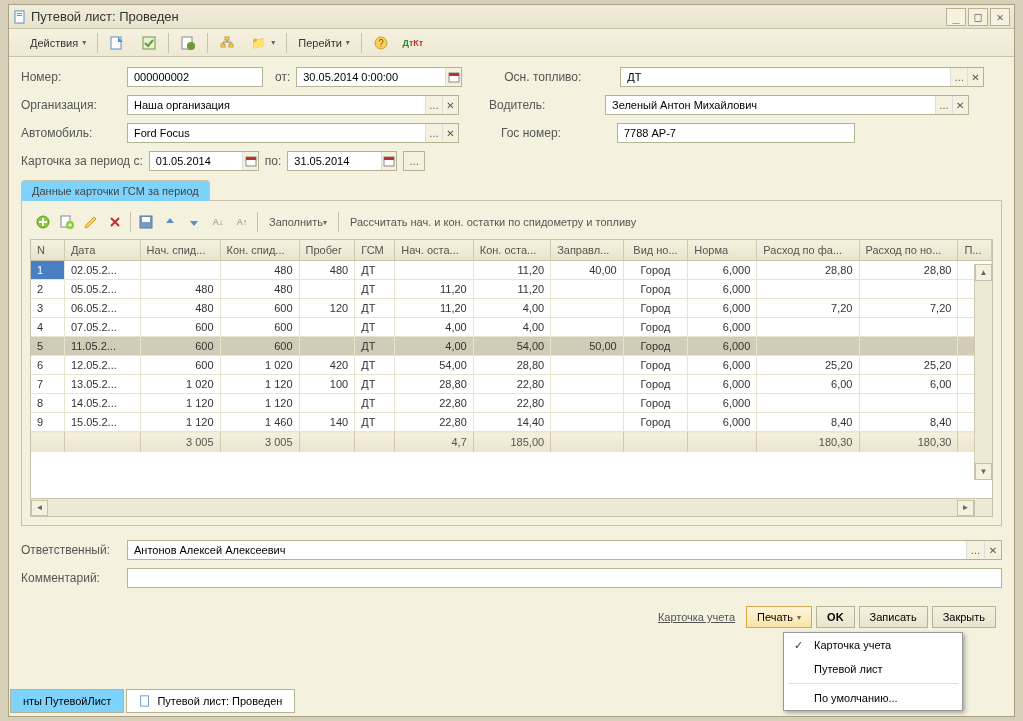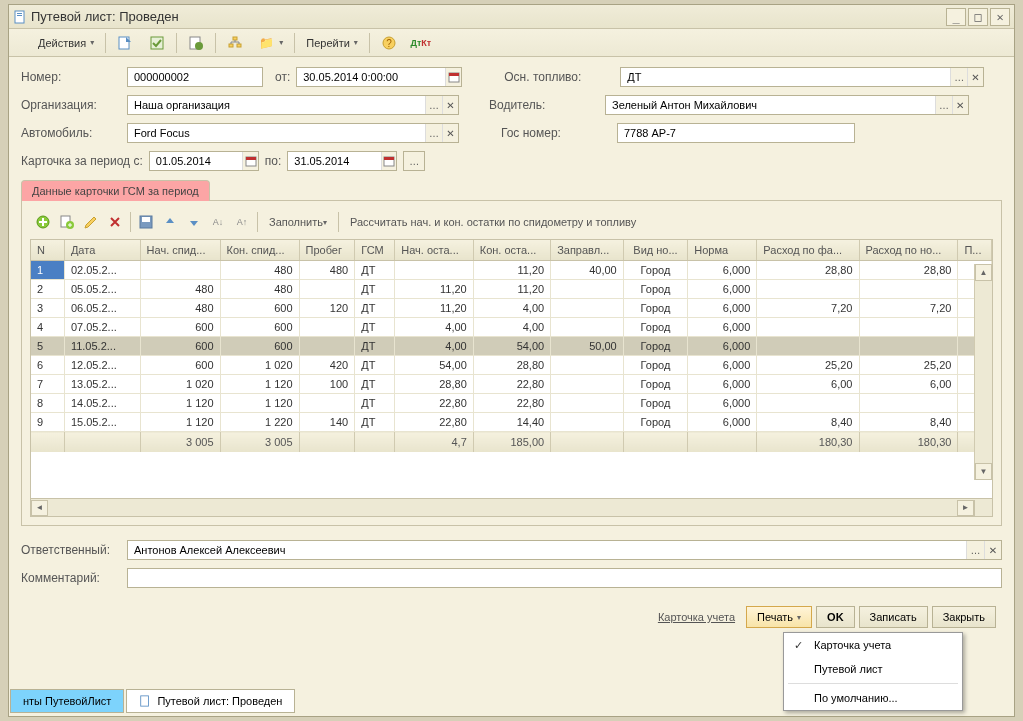--- a/index.html
+++ b/index.html
@@ -3,35 +3,35 @@
 <meta charset="utf-8">
 <style>
 * { box-sizing: border-box; margin: 0; padding: 0; }
 body { font-family: Arial, sans-serif; font-size: 11px; background: #d6d0b8; width: 1023px; height: 721px; overflow: hidden; position: relative; }
 .window { position: absolute; top: 4px; left: 8px; right: 8px; bottom: 4px; background: #f5f1df; border: 1px solid #a8a284; }
 .titlebar { height: 24px; background: linear-gradient(#f0ecd8, #e8e4cc); border-bottom: 1px solid #c8c2a8; display: flex; align-items: center; padding: 0 4px; }
 .titlebar-icon { width: 14px; height: 14px; margin-right: 4px; display: inline-flex; }
 .titlebar-text { font-size: 13px; color: #333; flex: 1; }
 .titlebar-controls { display: flex; gap: 2px; }
 .titlebar-btn { width: 20px; height: 18px; border: 1px solid #b8b294; background: #f5f1df; display: flex; align-items: center; justify-content: center; cursor: pointer; font-family: monospace; font-size: 12px; color: #666; }
-.toolbar { height: 28px; background: linear-gradient(#f5f1df, #ede9d4); border-bottom: 1px solid #c8c2a8; display: flex; align-items: center; padding: 0 22px; gap: 2px; }
+.toolbar { height: 28px; background: linear-gradient(#f5f1df, #ede9d4); border-bottom: 1px solid #c8c2a8; display: flex; align-items: center; padding: 0 14px; gap: 2px; }
 .toolbar-btn { height: 22px; padding: 0 6px; background: transparent; border: 1px solid transparent; display: flex; align-items: center; gap: 4px; cursor: pointer; font-size: 11px; color: #333; }
 .toolbar-sep { width: 1px; height: 20px; background: #c8c2a8; margin: 0 2px; }
 .dropdown-arrow { font-size: 8px; color: #666; }
 .icon { width: 16px; height: 16px; display: inline-flex; align-items: center; justify-content: center; font-size: 12px; }
 .content { padding: 10px 12px; }
 .form-row { display: flex; align-items: center; margin-bottom: 8px; gap: 6px; }
 .form-label { color: #555; font-size: 12px; }
 .input-wrap { display: flex; align-items: center; background: #fff; border: 1px solid #b8b294; height: 20px; }
 .input-wrap input { border: none; outline: none; padding: 0 6px; font-size: 11px; height: 18px; width: 100%; background: transparent; }
 .input-btn { width: 18px; height: 18px; border: none; border-left: 1px solid #ddd; background: #f5f1df; cursor: pointer; display: flex; align-items: center; justify-content: center; font-size: 10px; color: #555; }
 .tab-container { margin-top: 8px; }
 .tabs { display: flex; }
 .tab { padding: 4px 10px; background: #f5f1df; border: 1px solid #c8c2a8; border-bottom: none; border-radius: 4px 4px 0 0; font-size: 11px; cursor: pointer; position: relative; top: 1px; color: #444; }
-.tab.active { background: #fca5a5; z-index: 2; }
+.tab.active { background: #7dd3fc; z-index: 2; }
 .tab-panel { border: 1px solid #c8c2a8; background: #f5f1df; padding: 8px; }
 .grid-toolbar { display: flex; align-items: center; gap: 2px; height: 26px; padding: 0 2px; }
 .grid-toolbar .icon-btn { width: 22px; height: 22px; border: 1px solid transparent; background: transparent; cursor: pointer; display: flex; align-items: center; justify-content: center; }
 .link-btn { color: #555; cursor: pointer; padding: 0 6px; font-size: 11px; height: 22px; display: flex; align-items: center; border: 1px solid transparent; }
 .grid-wrap { border: 1px solid #c8c2a8; background: #fff; margin-top: 4px; height: 260px; overflow: hidden; position: relative; }
 .grid { display: table; width: 100%; border-collapse: collapse; font-size: 11px; }
 .grid-head { display: table-row; }
 .grid-head > div { display: table-cell; background: linear-gradient(#f5f1df, #e8e4cc); border-right: 1px solid #d0cab0; border-bottom: 1px solid #c8c2a8; padding: 4px 6px; color: #555; white-space: nowrap; overflow: hidden; }
 .grid-row { display: table-row; }
 .grid-row > div { display: table-cell; border-right: 1px solid #e8e4d0; border-bottom: 1px solid #e8e4d0; padding: 3px 6px; white-space: nowrap; color: #333; }
@@ -436,21 +436,21 @@
                 <div class="col-vid">Город</div>
                 <div class="col-norma num">6,000</div>
                 <div class="col-rfact num"></div>
                 <div class="col-rnorm num"></div>
                 <div class="col-last"></div>
               </div>
               <div class="grid-row">
                 <div class="col-n">9</div>
                 <div class="col-date">15.05.2...</div>
                 <div class="col-nspid num">1 120</div>
-                <div class="col-kspid num">1 220</div>
+                <div class="col-kspid num">1 460</div>
                 <div class="col-probeg num">140</div>
                 <div class="col-gsm">ДТ</div>
                 <div class="col-nost num">22,80</div>
                 <div class="col-kost num">14,40</div>
                 <div class="col-zapr num"></div>
                 <div class="col-vid">Город</div>
                 <div class="col-norma num">6,000</div>
                 <div class="col-rfact num">8,40</div>
                 <div class="col-rnorm num">8,40</div>
                 <div class="col-last"></div>

